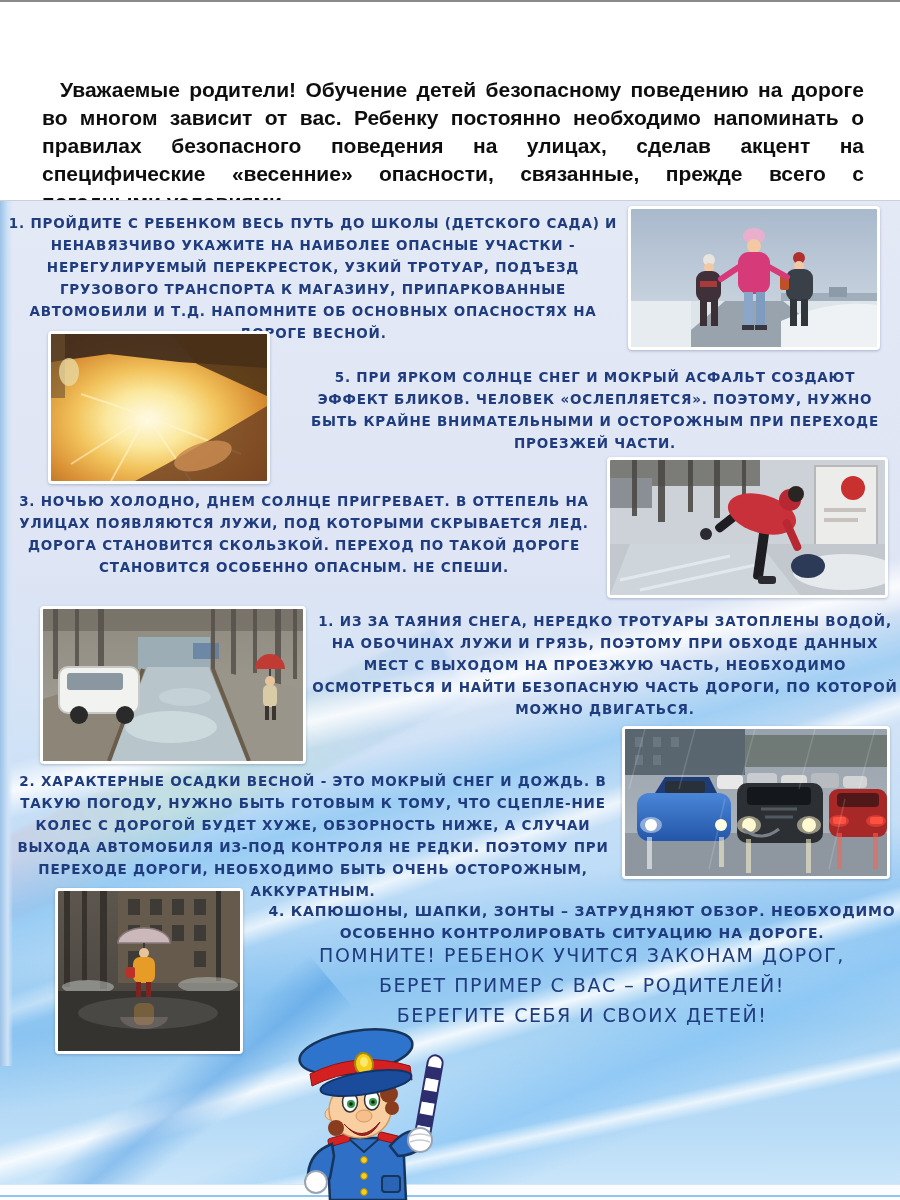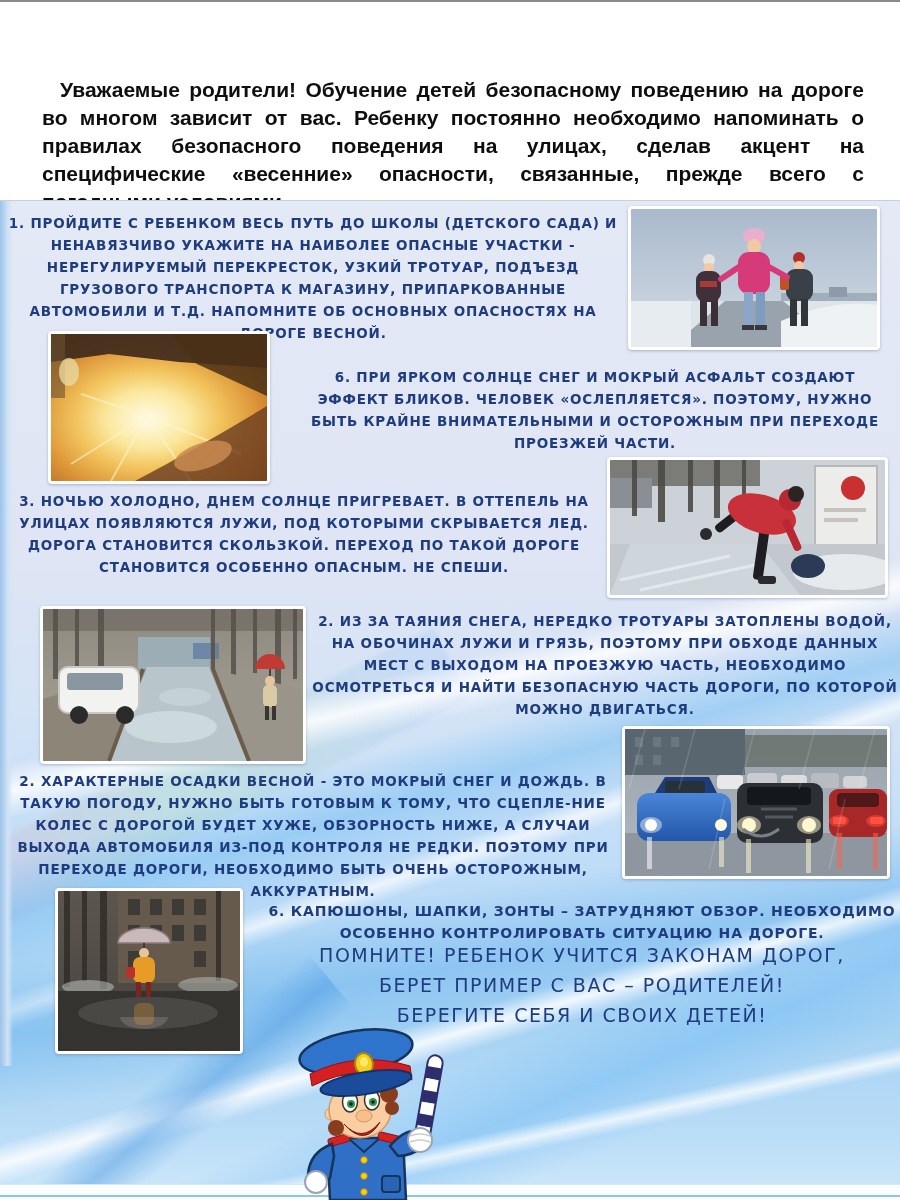--- a/index.html
+++ b/index.html
@@ -78,25 +78,25 @@
     <div class="ribbon rw2"></div>
     <div class="ribbon rb2"></div>
     <div class="ribbon rw3"></div>
     <div class="ribbon rb3"></div>
     <div class="ribbon rb4"></div>
     <div class="ribbon rw4"></div>
     <div class="left-strip"></div>
   </div>
 
   <div class="sec" id="sec1">1. ПРОЙДИТЕ С РЕБЕНКОМ ВЕСЬ ПУТЬ ДО ШКОЛЫ (ДЕТСКОГО САДА) И НЕНАВЯЗЧИВО УКАЖИТЕ НА НАИБОЛЕЕ ОПАСНЫЕ УЧАСТКИ - НЕРЕГУЛИРУЕМЫЙ ПЕРЕКРЕСТОК, УЗКИЙ ТРОТУАР, ПОДЪЕЗД ГРУЗОВОГО ТРАНСПОРТА К МАГАЗИНУ, ПРИПАРКОВАННЫЕ АВТОМОБИЛИ И Т.Д. НАПОМНИТЕ ОБ ОСНОВНЫХ ОПАСНОСТЯХ НА ДОРОГЕ ВЕСНОЙ.</div>
-  <div class="sec" id="sec2">6. ПРИ ЯРКОМ СОЛНЦЕ СНЕГ И МОКРЫЙ АСФАЛЬТ СОЗДАЮТ ЭФФЕКТ БЛИКОВ. ЧЕЛОВЕК «ОСЛЕПЛЯЕТСЯ». ПОЭТОМУ, НУЖНО БЫТЬ КРАЙНЕ ВНИМАТЕЛЬНЫМИ И ОСТОРОЖНЫМ ПРИ ПЕРЕХОДЕ ПРОЕЗЖЕЙ ЧАСТИ.</div>
+  <div class="sec" id="sec2">5. ПРИ ЯРКОМ СОЛНЦЕ СНЕГ И МОКРЫЙ АСФАЛЬТ СОЗДАЮТ ЭФФЕКТ БЛИКОВ. ЧЕЛОВЕК «ОСЛЕПЛЯЕТСЯ». ПОЭТОМУ, НУЖНО БЫТЬ КРАЙНЕ ВНИМАТЕЛЬНЫМИ И ОСТОРОЖНЫМ ПРИ ПЕРЕХОДЕ ПРОЕЗЖЕЙ ЧАСТИ.</div>
   <div class="sec" id="sec3">3. НОЧЬЮ ХОЛОДНО, ДНЕМ СОЛНЦЕ ПРИГРЕВАЕТ. В ОТТЕПЕЛЬ НА УЛИЦАХ ПОЯВЛЯЮТСЯ ЛУЖИ, ПОД КОТОРЫМИ СКРЫВАЕТСЯ ЛЕД. ДОРОГА СТАНОВИТСЯ СКОЛЬЗКОЙ. ПЕРЕХОД ПО ТАКОЙ ДОРОГЕ СТАНОВИТСЯ ОСОБЕННО ОПАСНЫМ. НЕ СПЕШИ.</div>
-  <div class="sec" id="sec4">2. ИЗ ЗА ТАЯНИЯ СНЕГА, НЕРЕДКО ТРОТУАРЫ ЗАТОПЛЕНЫ ВОДОЙ, НА ОБОЧИНАХ ЛУЖИ И ГРЯЗЬ, ПОЭТОМУ ПРИ ОБХОДЕ ДАННЫХ МЕСТ С ВЫХОДОМ НА ПРОЕЗЖУЮ ЧАСТЬ, НЕОБХОДИМО ОСМОТРЕТЬСЯ И НАЙТИ БЕЗОПАСНУЮ ЧАСТЬ ДОРОГИ, ПО КОТОРОЙ МОЖНО ДВИГАТЬСЯ.</div>
+  <div class="sec" id="sec4">1. ИЗ ЗА ТАЯНИЯ СНЕГА, НЕРЕДКО ТРОТУАРЫ ЗАТОПЛЕНЫ ВОДОЙ, НА ОБОЧИНАХ ЛУЖИ И ГРЯЗЬ, ПОЭТОМУ ПРИ ОБХОДЕ ДАННЫХ МЕСТ С ВЫХОДОМ НА ПРОЕЗЖУЮ ЧАСТЬ, НЕОБХОДИМО ОСМОТРЕТЬСЯ И НАЙТИ БЕЗОПАСНУЮ ЧАСТЬ ДОРОГИ, ПО КОТОРОЙ МОЖНО ДВИГАТЬСЯ.</div>
   <div class="sec" id="sec5">2. ХАРАКТЕРНЫЕ ОСАДКИ ВЕСНОЙ - ЭТО МОКРЫЙ СНЕГ И ДОЖДЬ. В ТАКУЮ ПОГОДУ, НУЖНО БЫТЬ ГОТОВЫМ К ТОМУ, ЧТО СЦЕПЛЕ-НИЕ КОЛЕС С ДОРОГОЙ БУДЕТ ХУЖЕ, ОБЗОРНОСТЬ НИЖЕ, А СЛУЧАИ ВЫХОДА АВТОМОБИЛЯ ИЗ-ПОД КОНТРОЛЯ НЕ РЕДКИ. ПОЭТОМУ ПРИ ПЕРЕХОДЕ ДОРОГИ, НЕОБХОДИМО БЫТЬ ОЧЕНЬ ОСТОРОЖНЫМ, АККУРАТНЫМ.</div>
-  <div class="sec" id="sec6">6. КАПЮШОНЫ, ШАПКИ, ЗОНТЫ – ЗАТРУДНЯЮТ ОБЗОР. НЕОБХОДИМО ОСОБЕННО КОНТРОЛИРОВАТЬ СИТУАЦИЮ НА ДОРОГЕ.</div>
+  <div class="sec" id="sec6">4. КАПЮШОНЫ, ШАПКИ, ЗОНТЫ – ЗАТРУДНЯЮТ ОБЗОР. НЕОБХОДИМО ОСОБЕННО КОНТРОЛИРОВАТЬ СИТУАЦИЮ НА ДОРОГЕ.</div>
 
   <div class="reminder">
     <div>ПОМНИТЕ! РЕБЕНОК УЧИТСЯ ЗАКОНАМ ДОРОГ,</div>
     <div>БЕРЕТ ПРИМЕР С ВАС – РОДИТЕЛЕЙ!</div>
     <div>БЕРЕГИТЕ СЕБЯ И СВОИХ ДЕТЕЙ!</div>
   </div>
 
   <figure class="photo" id="photo1">
     <svg viewBox="0 0 246 138" preserveAspectRatio="none">
       <defs>

